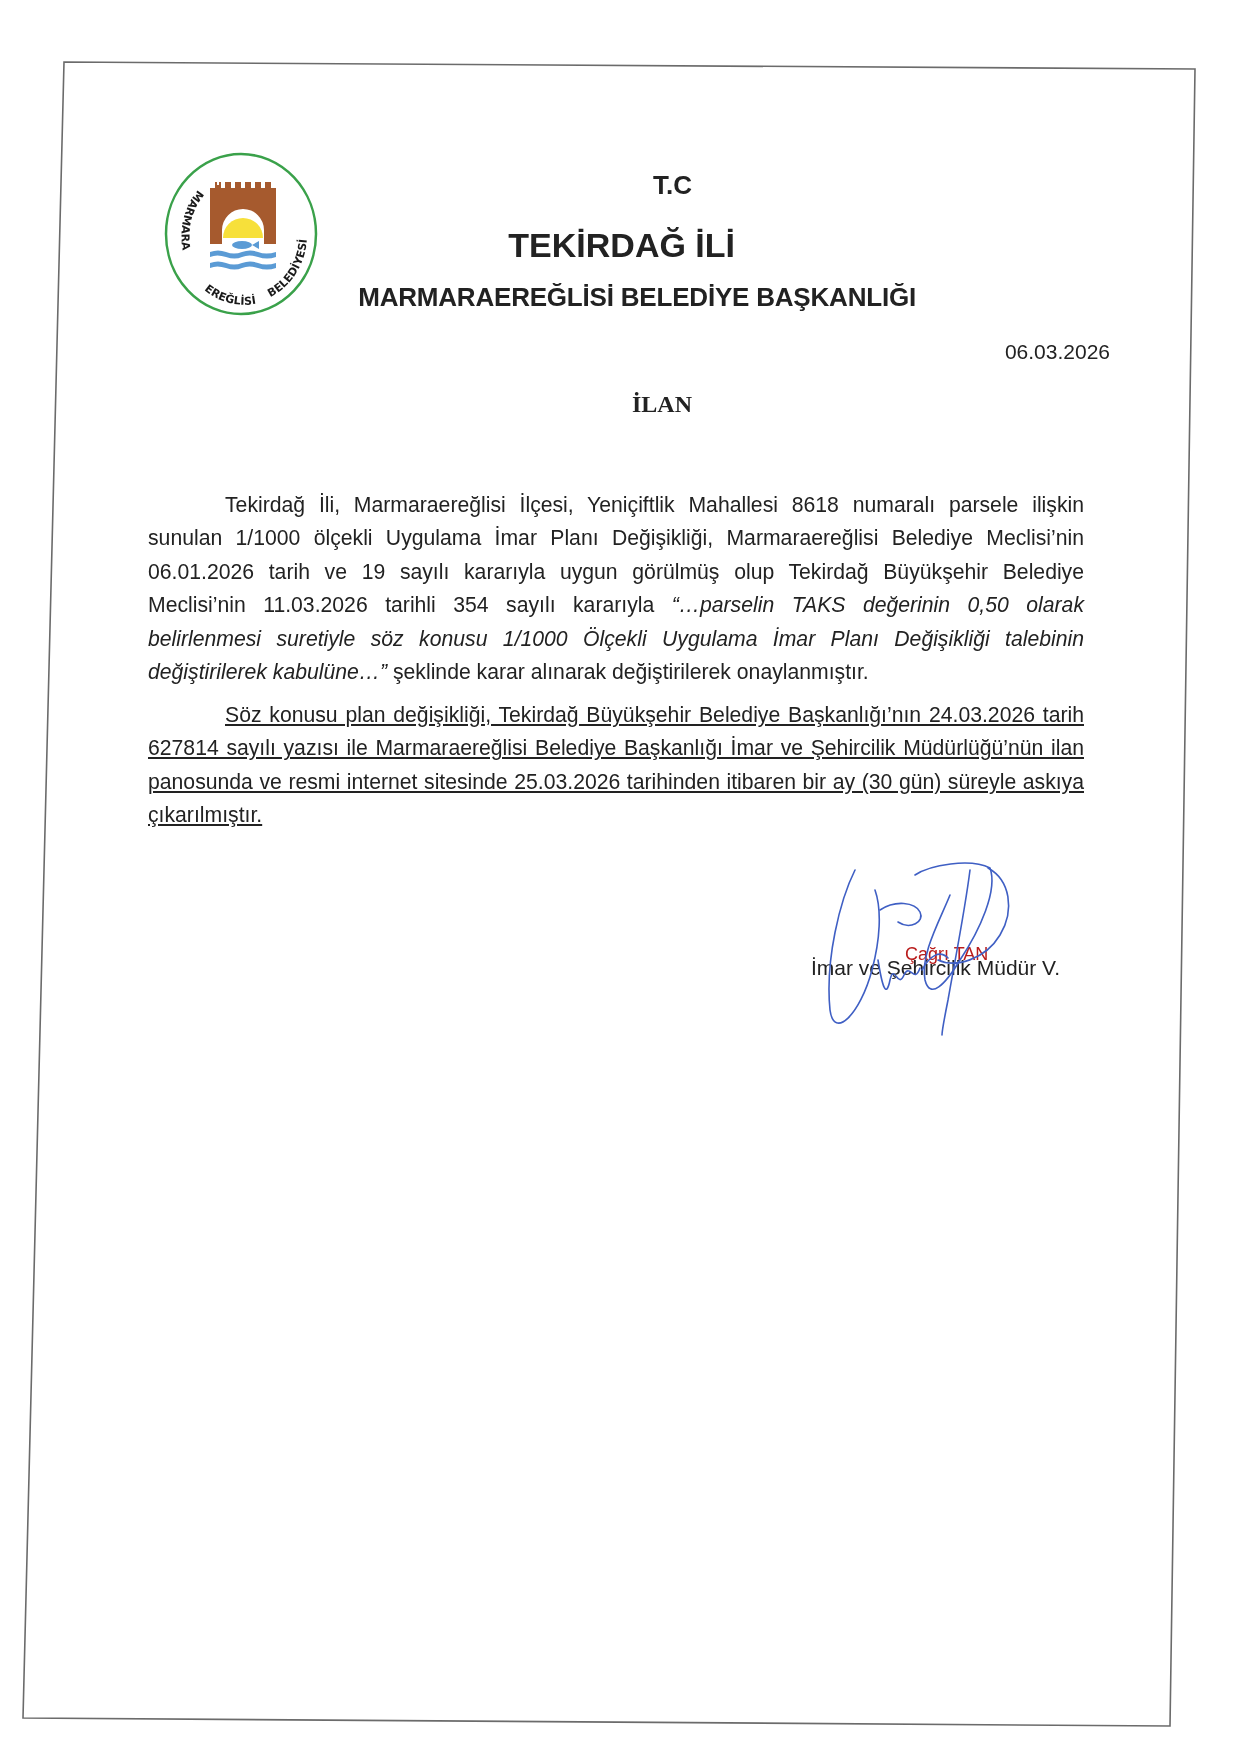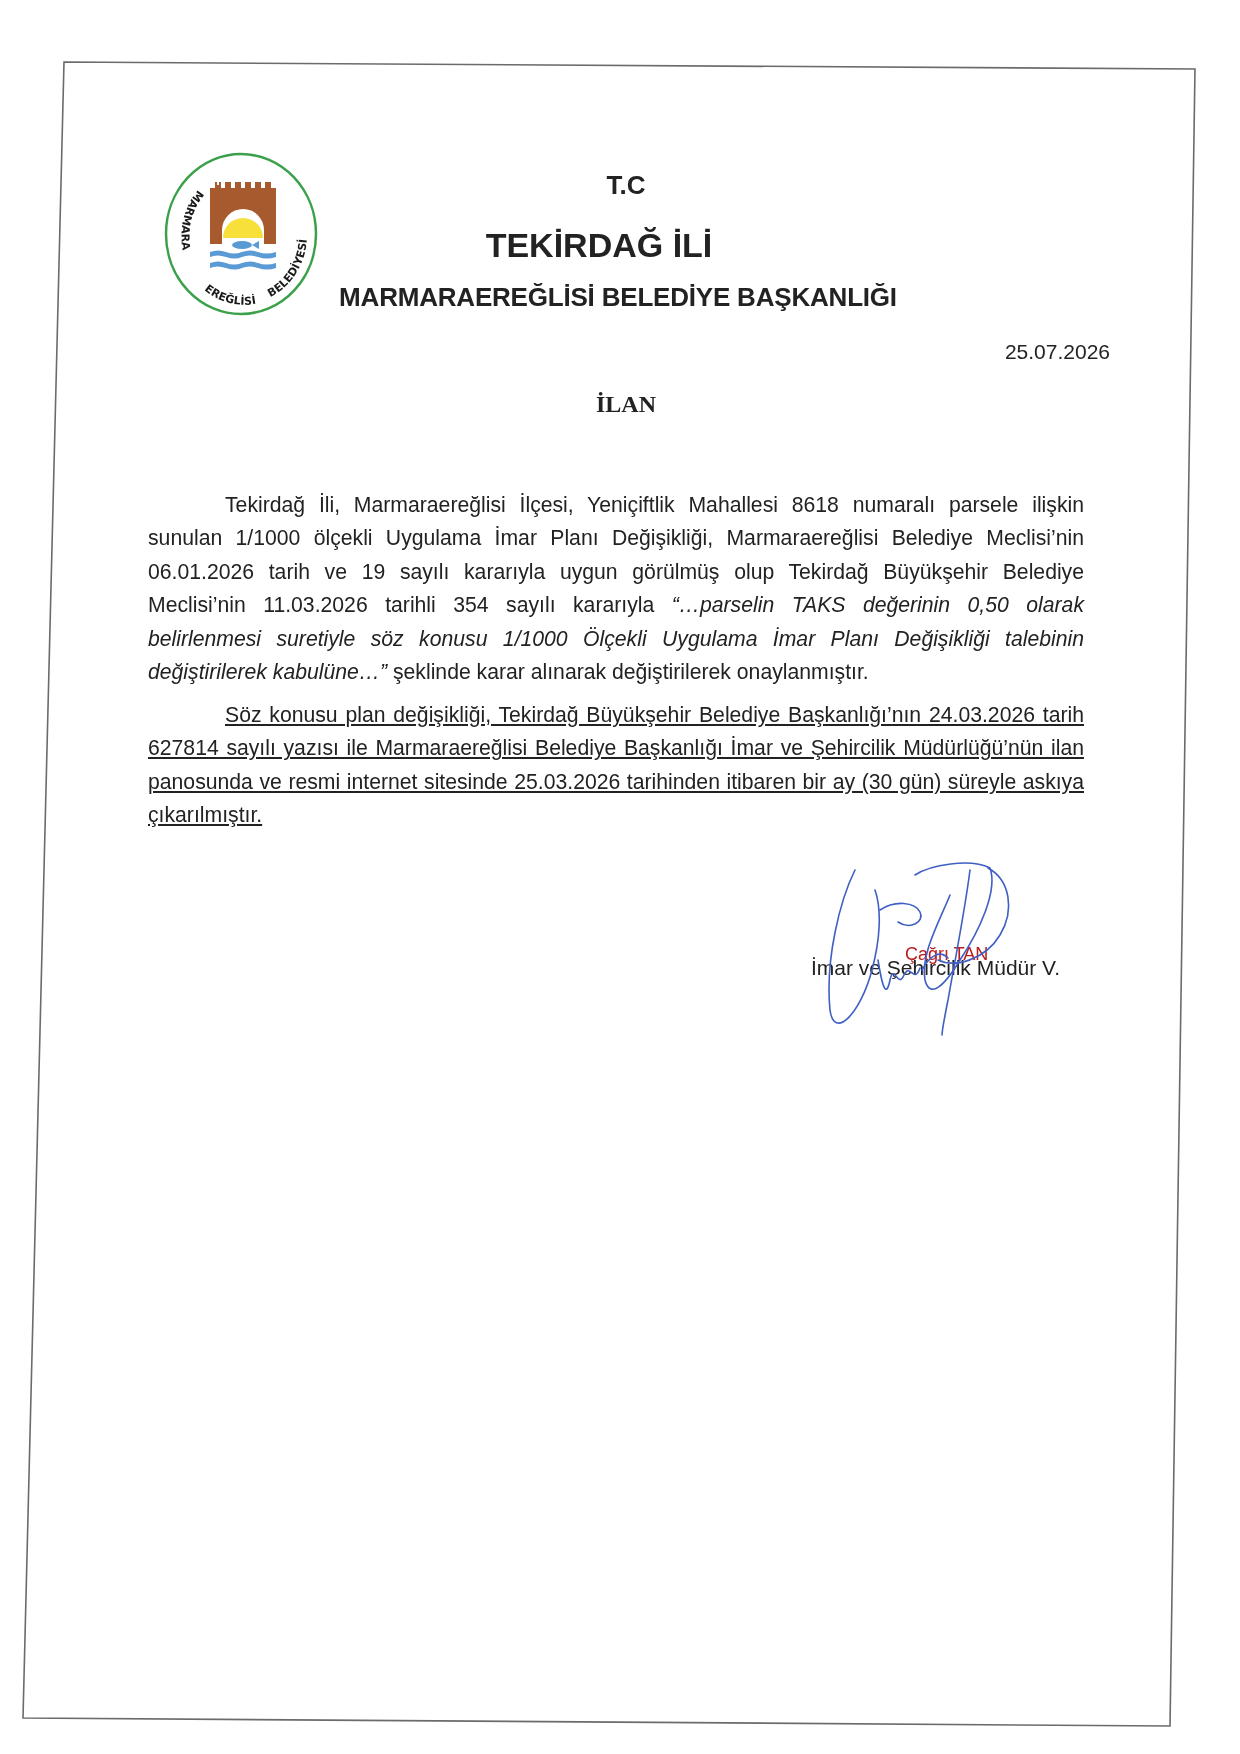--- a/index.html
+++ b/index.html
@@ -1,20 +1,20 @@
 <!DOCTYPE html>
 <html><head>
 <meta charset="utf-8">
 <style>
   html, body { margin: 0; padding: 0; background: #ffffff; }
   body { width: 1240px; height: 1754px; position: relative; overflow: hidden;
          font-family: "Liberation Sans", sans-serif; color: #1d1d1d; }
   .frame { position: absolute; left: 0; top: 0; width: 1240px; height: 1754px; pointer-events: none; }
   .abs { position: absolute; white-space: nowrap; }
-  .hdr { font-family: "Liberation Sans", sans-serif; font-weight: bold; color: #222; text-align: center; }
+  .hdr { font-family: "Liberation Sans", sans-serif; font-weight: bold; color: #222; text-align: right; }
   #tc { left: 560px; width: 132px; top: 170px; font-size: 26px; }
   #il { left: 463px; width: 272px; top: 226px; font-size: 34px; }
   #muni { left: 320px; width: 596px; top: 282px; font-size: 26px; letter-spacing: -0.2px; }
   #date { left: 960px; width: 150px; top: 340px; font-size: 21px; text-align: right; color: #222; }
   #ilan { left: 560px; width: 132px; top: 391px; font-size: 24px; font-family: Liberation Serif, serif; }
   .body-text { position: absolute; left: 148px; width: 936px; font-size: 21.2px; line-height: 33.4px;
                text-align: justify; text-align-last: left; color: #222; }
   .body-text .indent { display: inline-block; width: 77px; }
   #p1 { top: 488px; }
   #p2 { top: 698px; text-decoration: underline; }
@@ -66,21 +66,21 @@
     <text><textPath href="#arcL" startOffset="0">MARMARA</textPath></text>
     <text><textPath href="#arcB" startOffset="24%">EREĞLİSİ</textPath></text>
     <text><textPath href="#arcR" startOffset="2%">BELEDİYESİ</textPath></text>
   </g>
 </svg>
 
 <div id="tc" class="abs hdr">T.C</div>
 <div id="il" class="abs hdr">TEKİRDAĞ İLİ</div>
 <div id="muni" class="abs hdr">MARMARAEREĞLİSİ BELEDİYE BAŞKANLIĞI</div>
 
-<div id="date" class="abs">25.07.2026</div>
+<div id="date" class="abs">06.03.2026</div>
 
 <div id="ilan" class="abs hdr">İLAN</div>
 
 <div id="p1" class="body-text"><span class="indent"></span><span>Tekirdağ İli, Marmaraereğlisi İlçesi, Yeniçiftlik Mahallesi 8618 numaralı parsele ilişkin sunulan 1/1000 ölçekli Uygulama İmar Planı Değişikliği, Marmaraereğlisi Belediye Meclisi’nin 06.01.2026 tarih ve 19 sayılı kararıyla uygun görülmüş olup Tekirdağ Büyükşehir Belediye Meclisi’nin 11.03.2026 tarihli 354 sayılı kararıyla </span><span class="quote">“…parselin TAKS değerinin 0,50 olarak belirlenmesi suretiyle söz konusu 1/1000 Ölçekli Uygulama İmar Planı Değişikliği talebinin değiştirilerek kabulüne…”</span><span> şeklinde karar alınarak değiştirilerek onaylanmıştır.</span></div>
 
 <div id="p2" class="body-text"><span class="indent"></span><span>Söz konusu plan değişikliği, Tekirdağ Büyükşehir Belediye Başkanlığı’nın 24.03.2026 tarih 627814 sayılı yazısı ile Marmaraereğlisi Belediye Başkanlığı İmar ve Şehircilik Müdürlüğü’nün ilan panosunda ve resmi internet sitesinde 25.03.2026 tarihinden itibaren bir ay (30 gün) süreyle askıya çıkarılmıştır.</span></div>
 
 <div id="sig-name" class="abs">Çağrı TAN</div>
 <div id="sig-title" class="abs">İmar ve Şehircilik Müdür V.</div>
 

